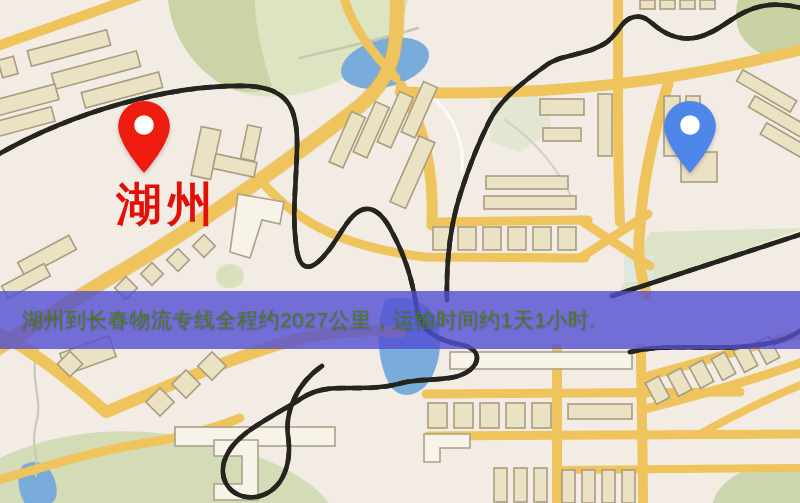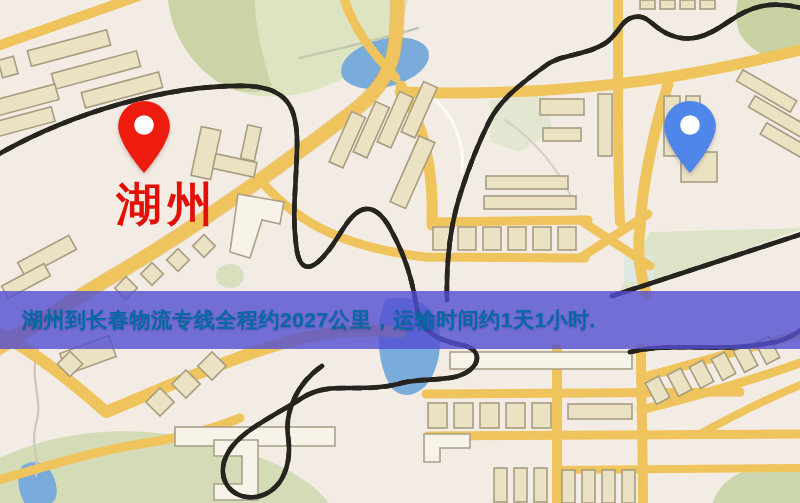--- a/index.html
+++ b/index.html
@@ -15,22 +15,22 @@
   .park{stroke:none;}
   .water{fill:#79abdb;stroke:none;}
   .rw{stroke:#26241f;stroke-width:4.6;fill:none;stroke-linecap:round;}
   .rwdash{stroke:#ffffff;stroke-width:2.2;fill:none;stroke-dasharray:8 8;stroke-linecap:butt;}
   .trail{fill:none;stroke-linecap:round;}
 
   
   .banner{position:absolute;left:0;top:291px;width:800px;height:58px;
           background:rgba(83,79,210,0.80);display:flex;align-items:center;
           box-sizing:border-box;padding-left:22px;}
-  .banner-text{color:#0369a1;font-size:21px;letter-spacing:.5px;white-space:nowrap;
-               text-shadow:0 1px 2px rgba(30,30,120,.35);font-weight:bold;}
+  .banner-text{color:#4d7c0f;font-size:21px;letter-spacing:.5px;white-space:nowrap;
+               text-shadow:0 1px 2px rgba(30,30,120,.35);}
 
   
   .pin{position:absolute;width:56px;height:72px;filter:drop-shadow(0 2px 2px rgba(60,30,20,.25));}
   .pin svg{display:block;}
   .pin-red{left:116px;top:101px;}
   .pin-blue{left:662px;top:101px;}
   .city-label{position:absolute;font-weight:bold;font-size:46px;line-height:1;
               letter-spacing:5px;font-family:"DejaVu Sans","Liberation Sans",sans-serif;
               white-space:nowrap;}
   .label-origin{left:88px;top:181px;color:#e31008;margin-left:28px;}

